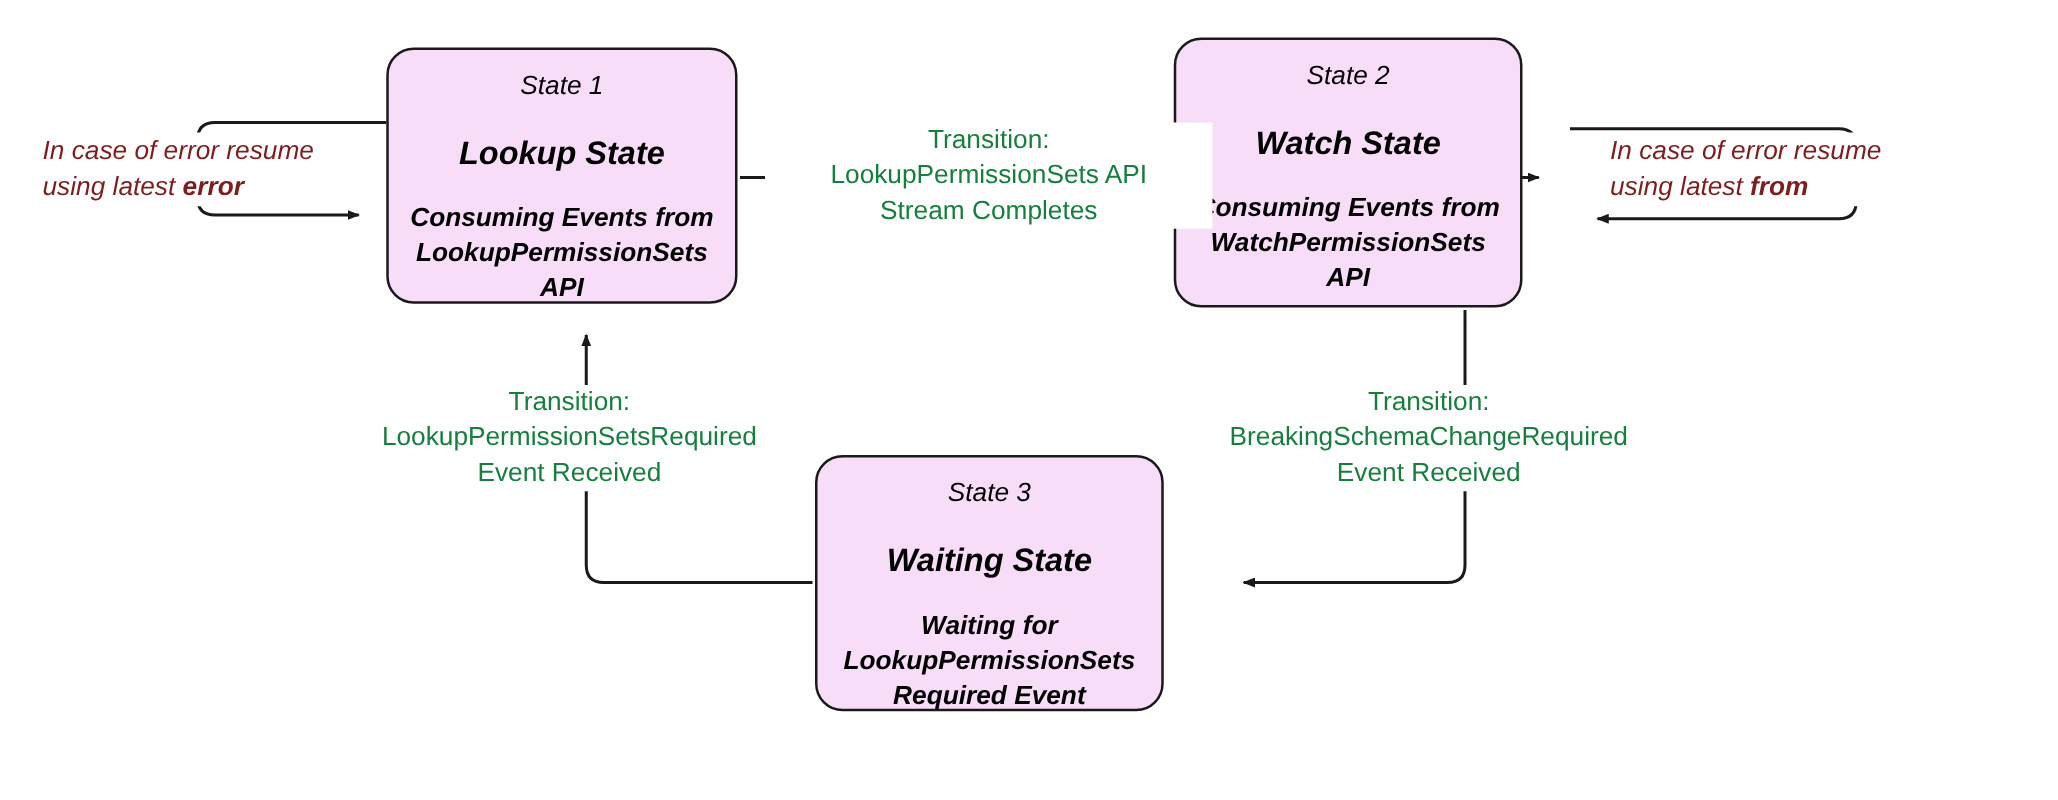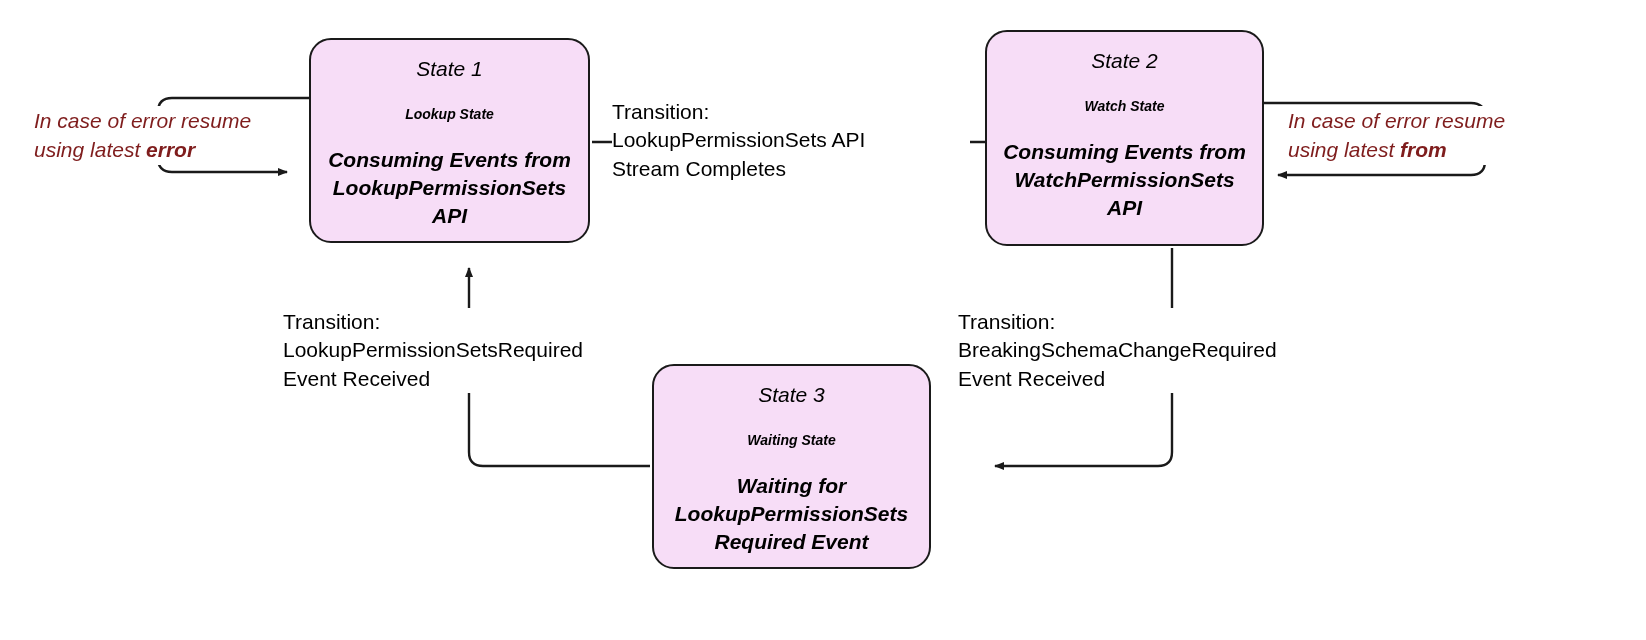--- a/index.html
+++ b/index.html
@@ -42,39 +42,40 @@
   .state-index {
     font-style: italic;
     font-weight: normal;
     font-size: 21px;
     line-height: 1.25;
     margin-top: 6px;
   }
   .state-title {
     font-style: italic;
     font-weight: bold;
-    font-size: 14px;
+    font-size: 26px;
     line-height: 1.25;
     margin-top: 24px;
   }
   .state-desc {
     font-style: italic;
     font-weight: bold;
     font-size: 21px;
     line-height: 1.33;
     margin-top: 22px;
     white-space: pre-line;
   }
   #node-state1 { left: 309px; top: 38px;  width: 281px; height: 205px; }
-  #node-state2 { left: 985px; top: 30px;  width: 279px; height: 216px; }
+  #node-state2 { left: 939px; top: 30px;  width: 279px; height: 216px; }
   #node-state3 { left: 652px; top: 364px; width: 279px; height: 205px; }
 
   .edge-label {
     position: absolute;
-    color: #000000;
+    text-align: center;
+    color: #15803d;
     font-size: 21px;
     line-height: 1.35;
     white-space: pre-line;
     font-weight: normal;
     font-style: normal;
   }
   .edge-label.annotation {
     font-style: italic;
     color: #7f1d1d;
     line-height: 1.4;

